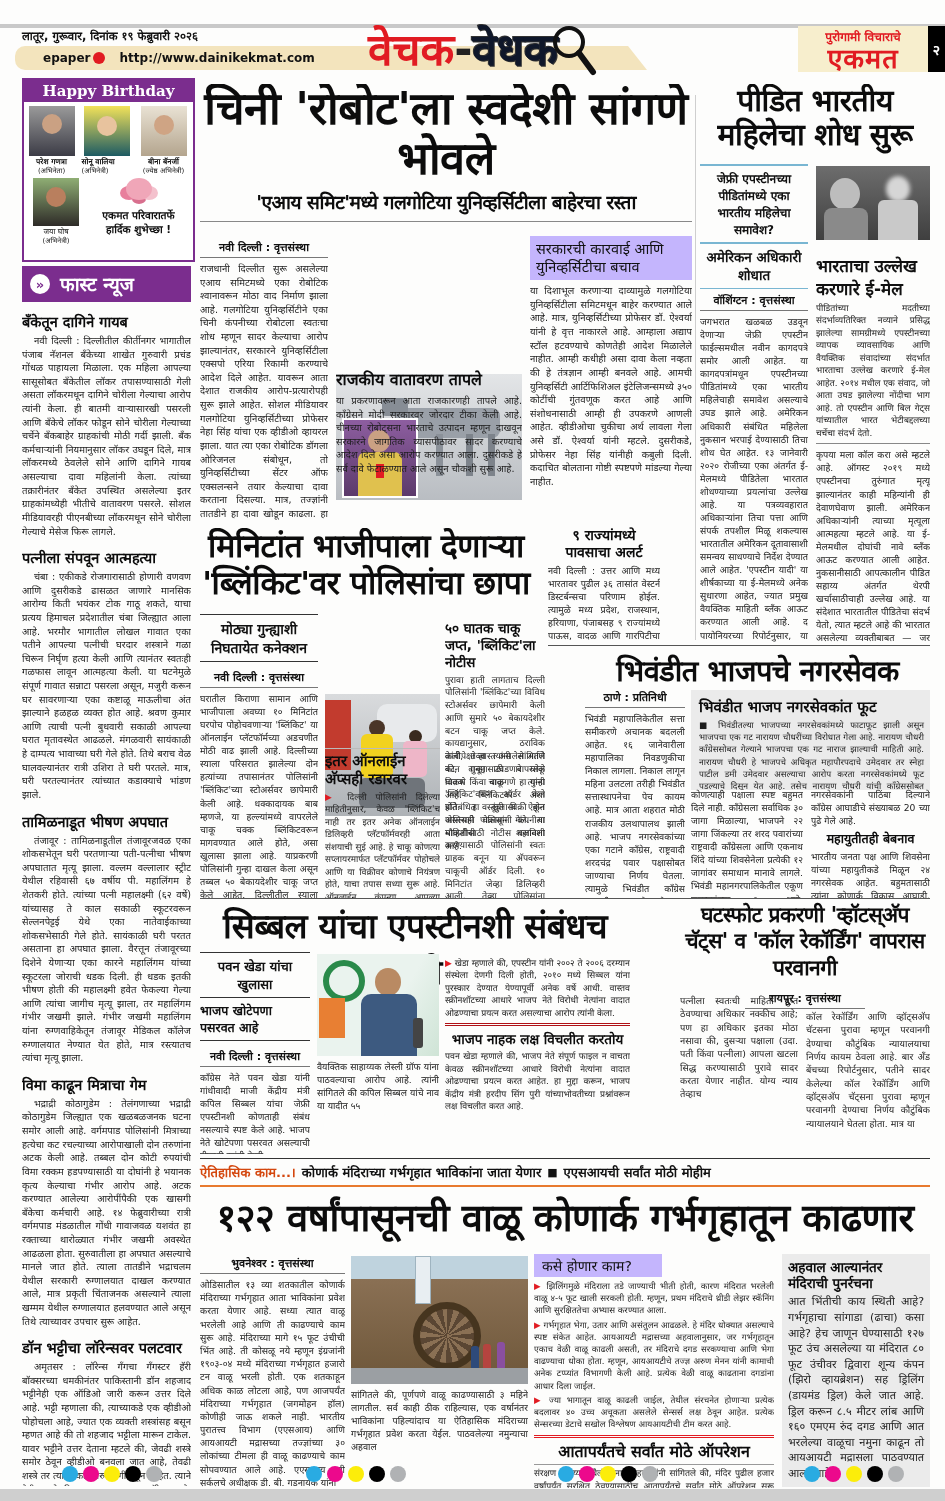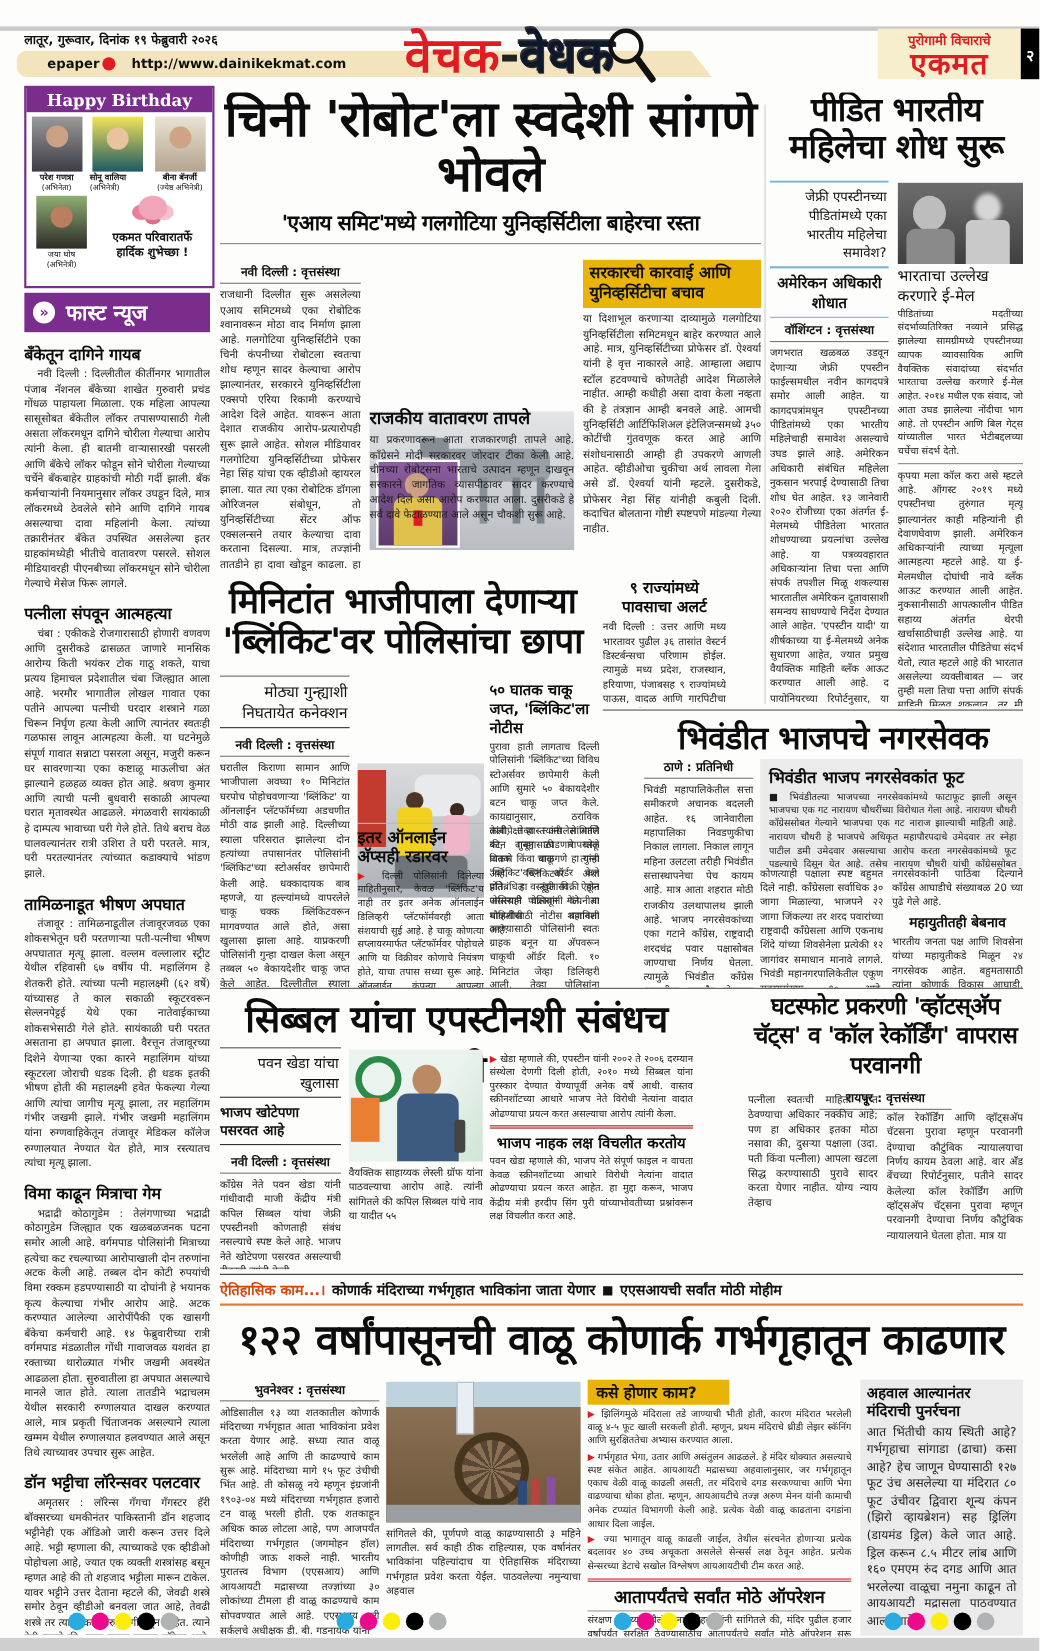--- a/index.html
+++ b/index.html
@@ -5,24 +5,24 @@
   html,body{margin:0;padding:0}
   body{width:945px;height:1501px;position:relative;background:#fdfdfc;font-family:"DejaVu Sans","Liberation Sans",sans-serif;color:#111;overflow:hidden}
   .abs{position:absolute}
   .clip{overflow:hidden}
   .j{text-align:justify;text-justify:inter-word}
   .bt{font-size:9.6px;line-height:1.42;color:#1c1c1c}
   .byline{font-weight:bold;font-size:11px;text-align:center;padding:3px 0;border-bottom:1px solid #777;margin-bottom:4px}
   .rule{border-top:1px solid #555}
   h1,h2,h3,h4{margin:0;font-weight:900;color:#0c0c0c}
   .hl-center{text-align:center;letter-spacing:-.5px}
-  .subhead-lines{border-top:1.5px solid #333;border-bottom:1.5px solid #333;padding:4px 2px;text-align:right;font-weight:normal}
+  .subhead-lines{border-top:1.5px solid #333;border-bottom:1.5px solid #333;padding:4px 2px;text-align:center;font-weight:bold}
   .photo{position:relative;overflow:hidden;background:#cfd2d5}
   .fig-head{position:absolute;border-radius:50%}
-  .yellowbox{background:#eab308;padding:4px 6px;font-weight:700}
+  .yellowbox{background:#c4b5fd;padding:4px 6px;font-weight:400}
   .graybox{background:#ebebeb;padding:6px 8px}
   .dotrow{display:flex;gap:5px}
   .dot{width:16px;height:16px;border-radius:50%}
   .fn-item h3{font-size:14.5px;margin:9px 0 3px 0}
   .fn-item p{margin:0;text-indent:12px}
 </style>
 </head>
 <body>
 
 <div class="abs" style="left:0;top:24px;width:945px;height:4px;background:#c9c9c9"></div>
@@ -159,21 +159,21 @@
     <div class="byline">वॉशिंग्टन : वृत्तसंस्था</div>
     <div class="bt j" style="font-size:9.2px">जगभरात खळबळ उडवून देणाऱ्या जेफ्री एपस्टीन फाईल्समधील नवीन कागदपत्रे समोर आली आहेत. या कागदपत्रांमधून एपस्टीनच्या पीडितांमध्ये एका भारतीय महिलेचाही समावेश असल्याचे उघड झाले आहे. अमेरिकन अधिकारी संबंधित महिलेला नुकसान भरपाई देण्यासाठी तिचा शोध घेत आहेत. १३ जानेवारी २०२० रोजीच्या एका अंतर्गत ई-मेलमध्ये पीडितेला भारतात शोधण्याच्या प्रयत्नांचा उल्लेख आहे. या पत्रव्यवहारात अधिकाऱ्यांना तिचा पत्ता आणि संपर्क तपशील मिळू शकल्यास भारतातील अमेरिकन दूतावासाशी समन्वय साधण्याचे निर्देश देण्यात आले आहेत. 'एपस्टीन यादी' या शीर्षकाच्या या ई-मेलमध्ये अनेक सुधारणा आहेत, ज्यात प्रमुख वैयक्तिक माहिती ब्लँक आऊट करण्यात आली आहे. द पायोनियरच्या रिपोर्टनुसार, या संदेशात अधिकाऱ्यांनी भरपाई प्रक्रियेबद्दल माहिती शेअर केली. न्यूयॉर्क क्राईम व्हिक्टिम्स कॉम्पेन्सेशन स्कीमचा हवाला देत त्यात अर्ज प्रक्रियेसोबत एफबीआयकडे पाठवण्यासाठी कागदपत्रे समाविष्ट आहेत.</div>
   </div>
   <div class="abs clip" style="left:116px;top:82px;width:114px;height:476px">
     <div class="photo" style="width:114px;height:74px;background:linear-gradient(#6d6d6d,#3f3f3f)">
       <div class="fig-head" style="left:14px;top:12px;width:30px;height:32px;background:#bdbdbd"></div>
       <div class="abs" style="left:8px;top:42px;width:44px;height:32px;background:#8a8a8a;border-radius:8px 8px 0 0"></div>
       <div class="fig-head" style="left:70px;top:10px;width:24px;height:26px;background:#d6d6d6;filter:blur(2px)"></div>
       <div class="abs" style="left:62px;top:34px;width:40px;height:40px;background:#c9c9c9;border-radius:6px 6px 0 0"></div>
     </div>
-    <div style="font-weight:400;font-size:14px;margin-top:0">भारताचा उल्लेख करणारे ई-मेल</div>
+    <div style="font-weight:700;font-size:17px;margin-top:14px">भारताचा उल्लेख करणारे ई-मेल</div>
     <div class="bt j" style="font-size:8.8px;margin-top:2px;padding-bottom:4px;border-bottom:1px solid #888">पीडितांच्या मदतीच्या संदर्भाव्यतिरिक्त नव्याने प्रसिद्ध झालेल्या सामग्रीमध्ये एपस्टीनच्या व्यापक व्यावसायिक आणि वैयक्तिक संवादांच्या संदर्भात भारताचा उल्लेख करणारे ई-मेल आहेत. २०१४ मधील एक संवाद, जो आता उघड झालेल्या नोंदीचा भाग आहे. तो एपस्टीन आणि बिल गेट्स यांच्यातील भारत भेटीबद्दलच्या चर्चेचा संदर्भ देतो.</div>
     <div class="bt j" style="font-size:9.2px;margin-top:4px">कृपया मला कॉल करा असे म्हटले आहे. ऑगस्ट २०१९ मध्ये एपस्टीनचा तुरुंगात मृत्यू झाल्यानंतर काही महिन्यांनी ही देवाणघेवाण झाली. अमेरिकन अधिकाऱ्यांनी त्याच्या मृत्यूला आत्महत्या म्हटले आहे. या ई-मेलमधील दोघांची नावे ब्लँक आऊट करण्यात आली आहेत. नुकसानीसाठी आपत्कालीन पीडित सहाय्य अंतर्गत थेरपी खर्चासाठीचाही उल्लेख आहे. या संदेशात भारतातील पीडितेचा संदर्भ येतो, त्यात म्हटले आहे की भारतात असलेल्या व्यक्तीबाबत — जर तुम्ही मला तिचा पत्ता आणि संपर्क माहिती मिळवू शकलात, तर मी तेथील दूतावासातील आमच्या सहकाऱ्यांशी समन्वय साधेन. तुमचे काही अतिरिक्त प्रश्न असल्यास कृपया मला कॉल करा असे म्हटले आहे.</div>
   </div>
 </article>
 
 <div class="abs clip" style="left:548px;top:527px;width:112px;height:116px">
   <h3 style="font-size:14px;text-align:center;line-height:1.2">९ राज्यांमध्ये पावसाचा अलर्ट</h3>
   <div class="bt j" style="margin-top:3px;font-size:9.2px">नवी दिल्ली : उत्तर आणि मध्य भारतावर पुढील ३६ तासांत वेस्टर्न डिस्टर्बन्सचा परिणाम होईल. त्यामुळे मध्य प्रदेश, राजस्थान, हरियाणा, पंजाबसह ९ राज्यांमध्ये पाऊस, वादळ आणि गारपिटीचा इशारा आहे.</div>
 </div>
 

